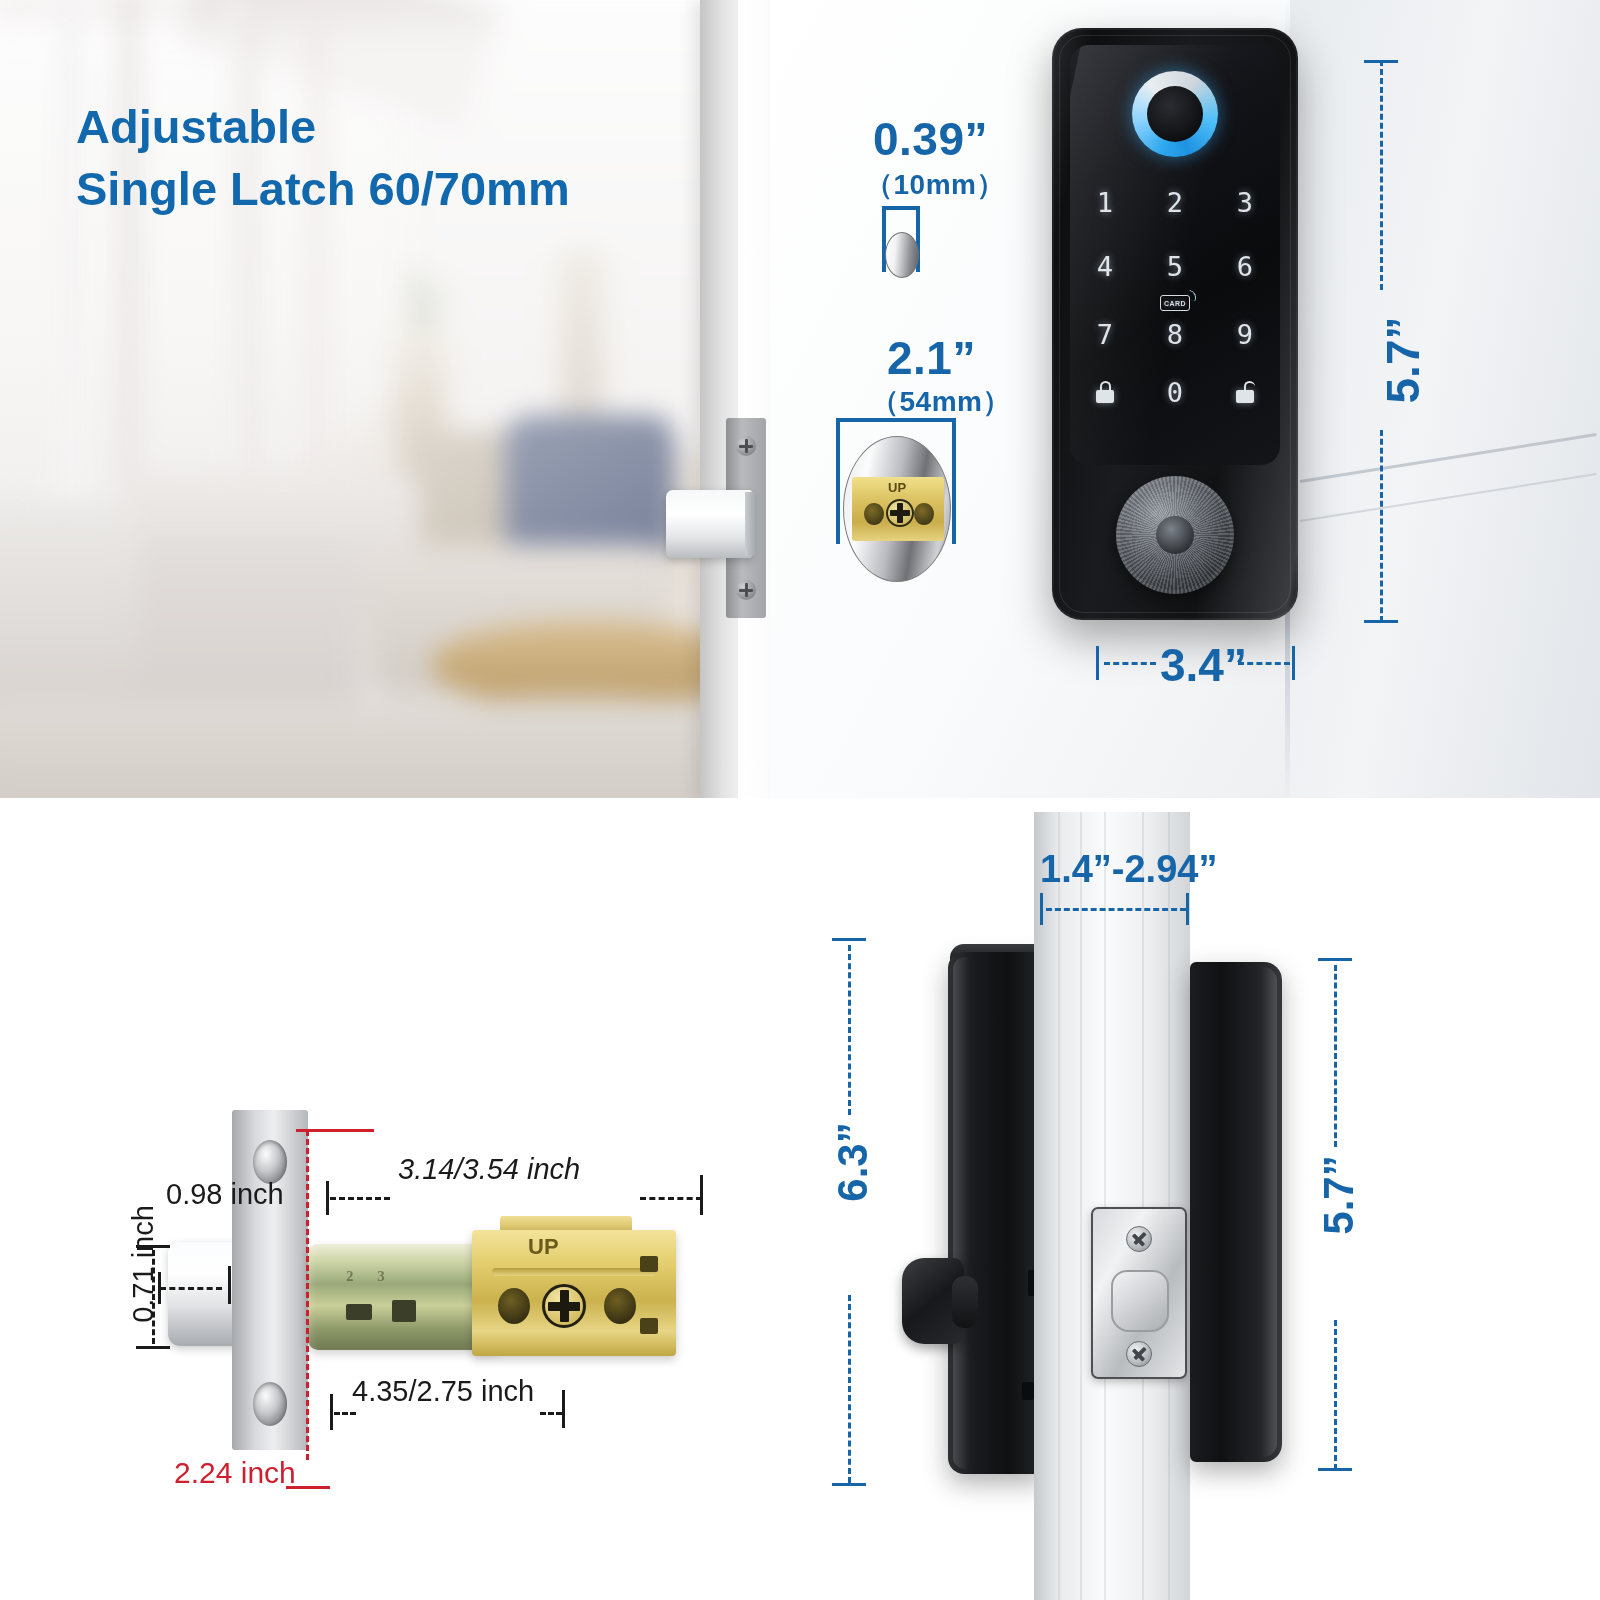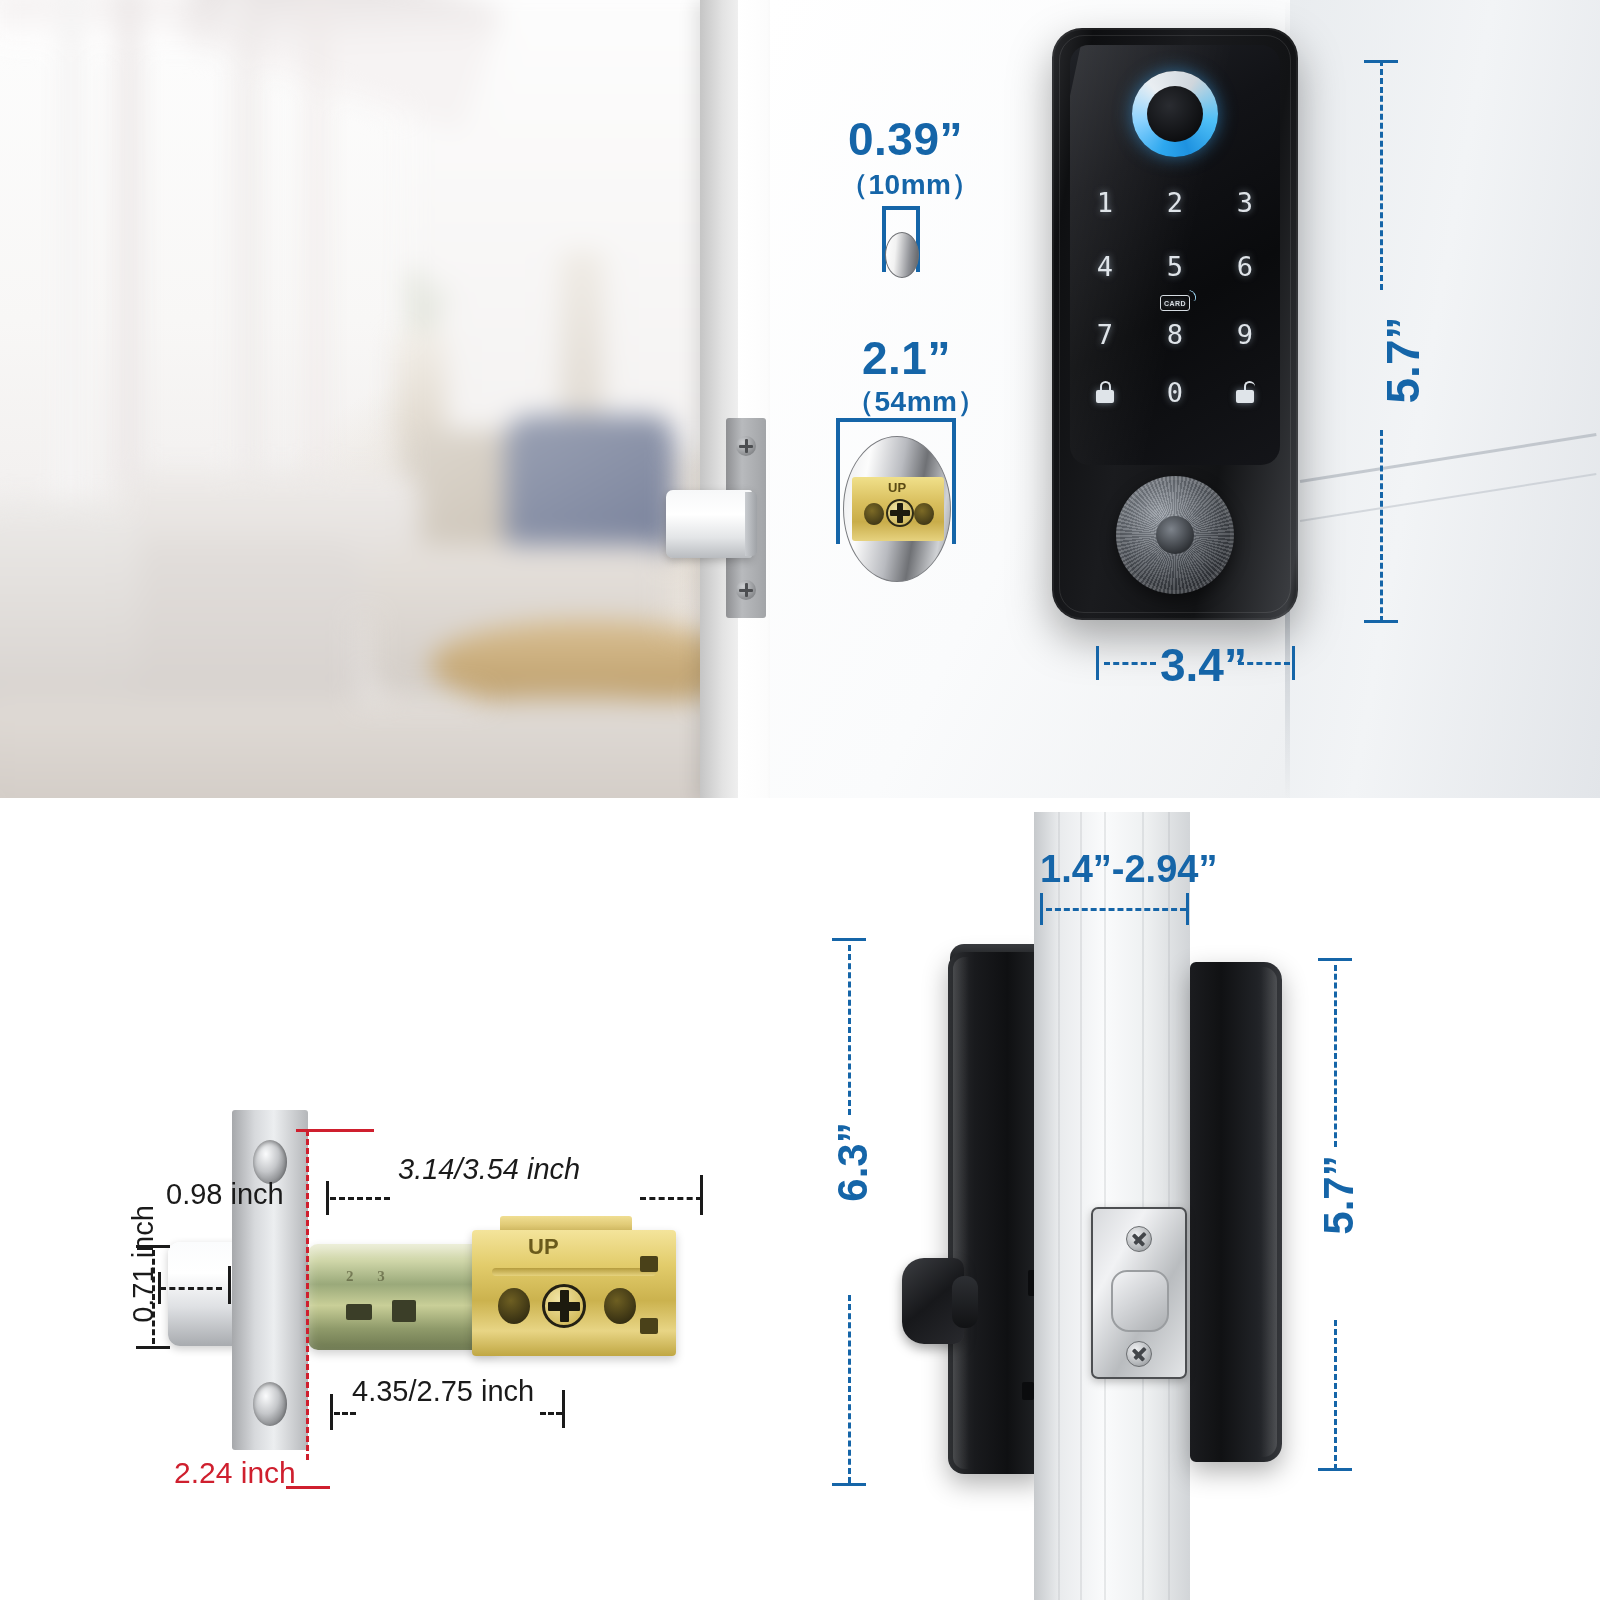--- a/index.html
+++ b/index.html
@@ -109,21 +109,21 @@
   .wall-diag-line{
     position:absolute; left:1300px; top:480px; width:300px; height:3px;
     background:rgba(160,168,177,.55); transform:rotate(-9deg); transform-origin:left center;
   }
   .wall-diag-line2{
     position:absolute; left:1300px; top:520px; width:300px; height:2px;
     background:rgba(175,182,190,.45); transform:rotate(-9deg); transform-origin:left center;
   }
 
   
-  .dim-blue { position:absolute; color:#1565a8; font-weight:bold; letter-spacing:.5px; white-space:nowrap; }
+  .dim-blue { position:absolute; color:#1565a8; font-weight:bold; letter-spacing:.5px; white-space:nowrap;margin-left:25px; }
   .dim-main  { font-size:46px; }
   .dim-sub   { font-size:28px; }
 
   .lbl-039 { left:848px; top:112px; }
   .lbl-10mm{ left:840px; top:166px; }
   .lbl-21  { left:862px; top:331px; }
   .lbl-54mm{ left:846px; top:383px; }
 
   
   .brk { position:absolute; }
@@ -634,20 +634,22 @@
     <div class="hdim-line h25-r"></div>
     <div class="h25-capL"></div>
     <div class="h25-capR"></div>
     <div class="lbl-25">3.4”</div>
   </div>
 
   <div class="divider"></div>
 
   <div class="panel-bot"></div>
 
+  <div class="heading">Adjustable
+Single Latch 60/70mm</div>
 
   <div class="bolt-head"></div>
   <div class="faceplate"></div>
   <div class="fp-hole fph1"></div>
   <div class="fp-hole fph2"></div>
 
   <div class="barrel"></div>
   <div class="barrel-txt">2 3</div>
   <div class="barrel-slot bs1"></div>
   <div class="barrel-slot bs2"></div>

